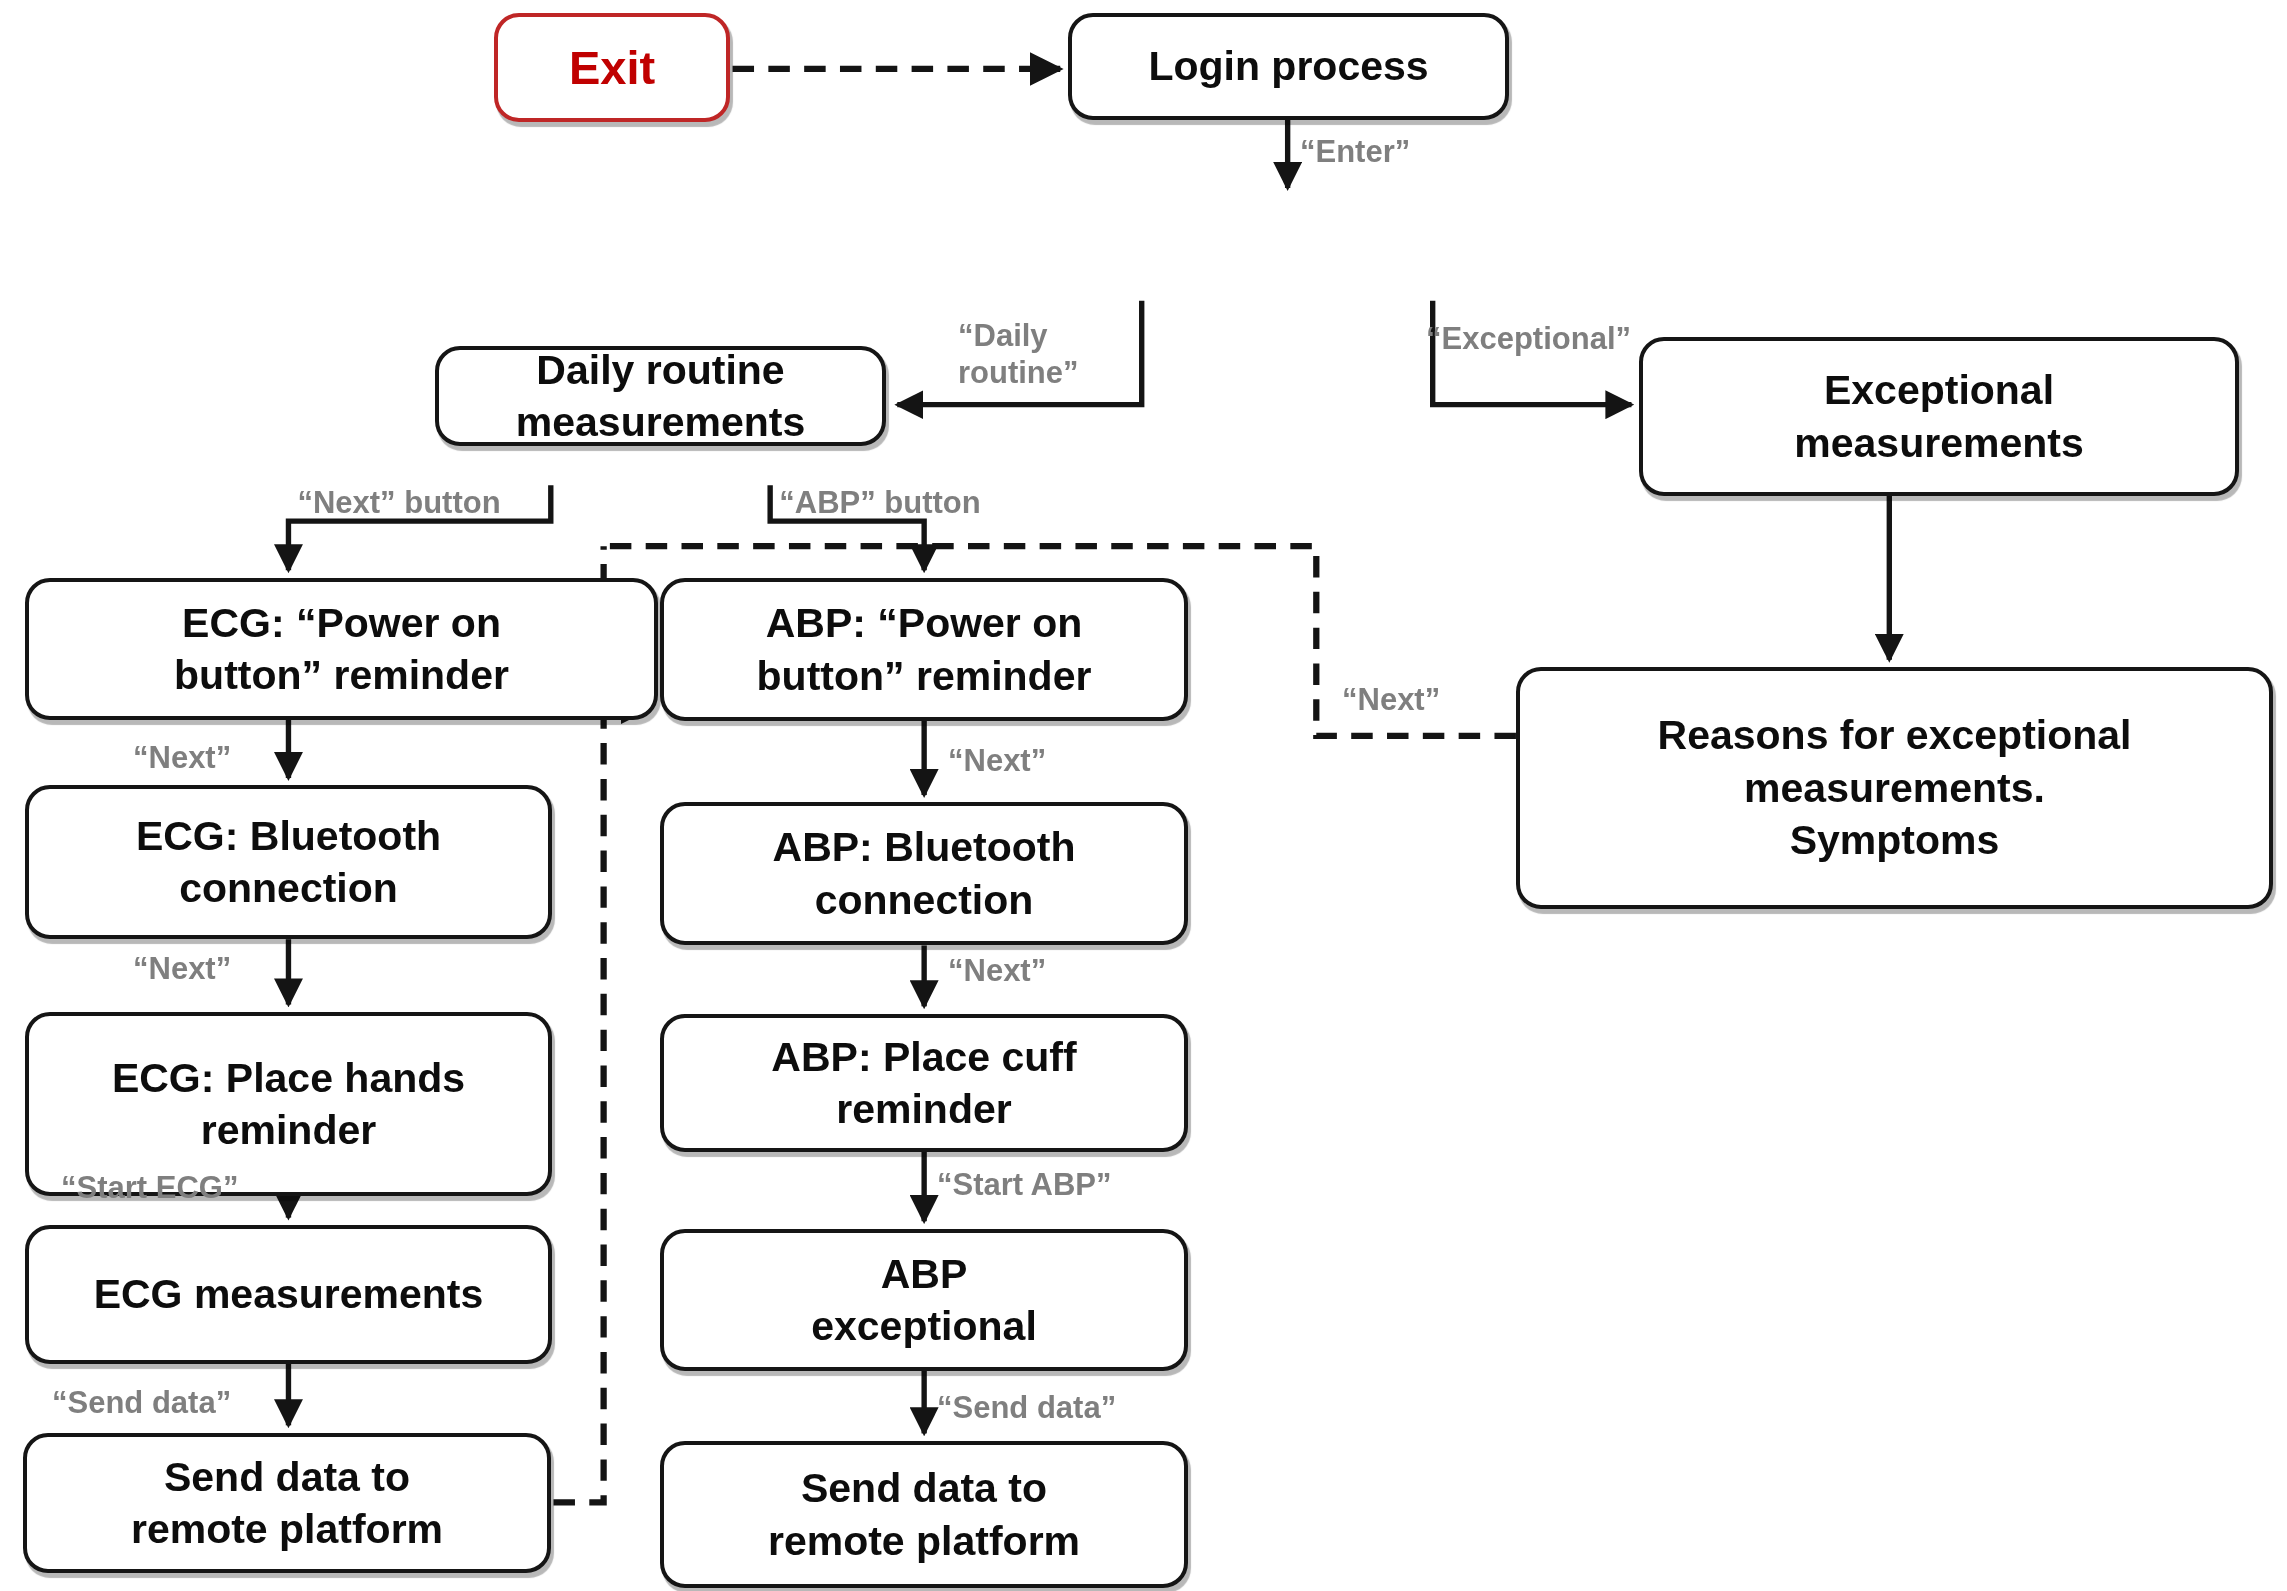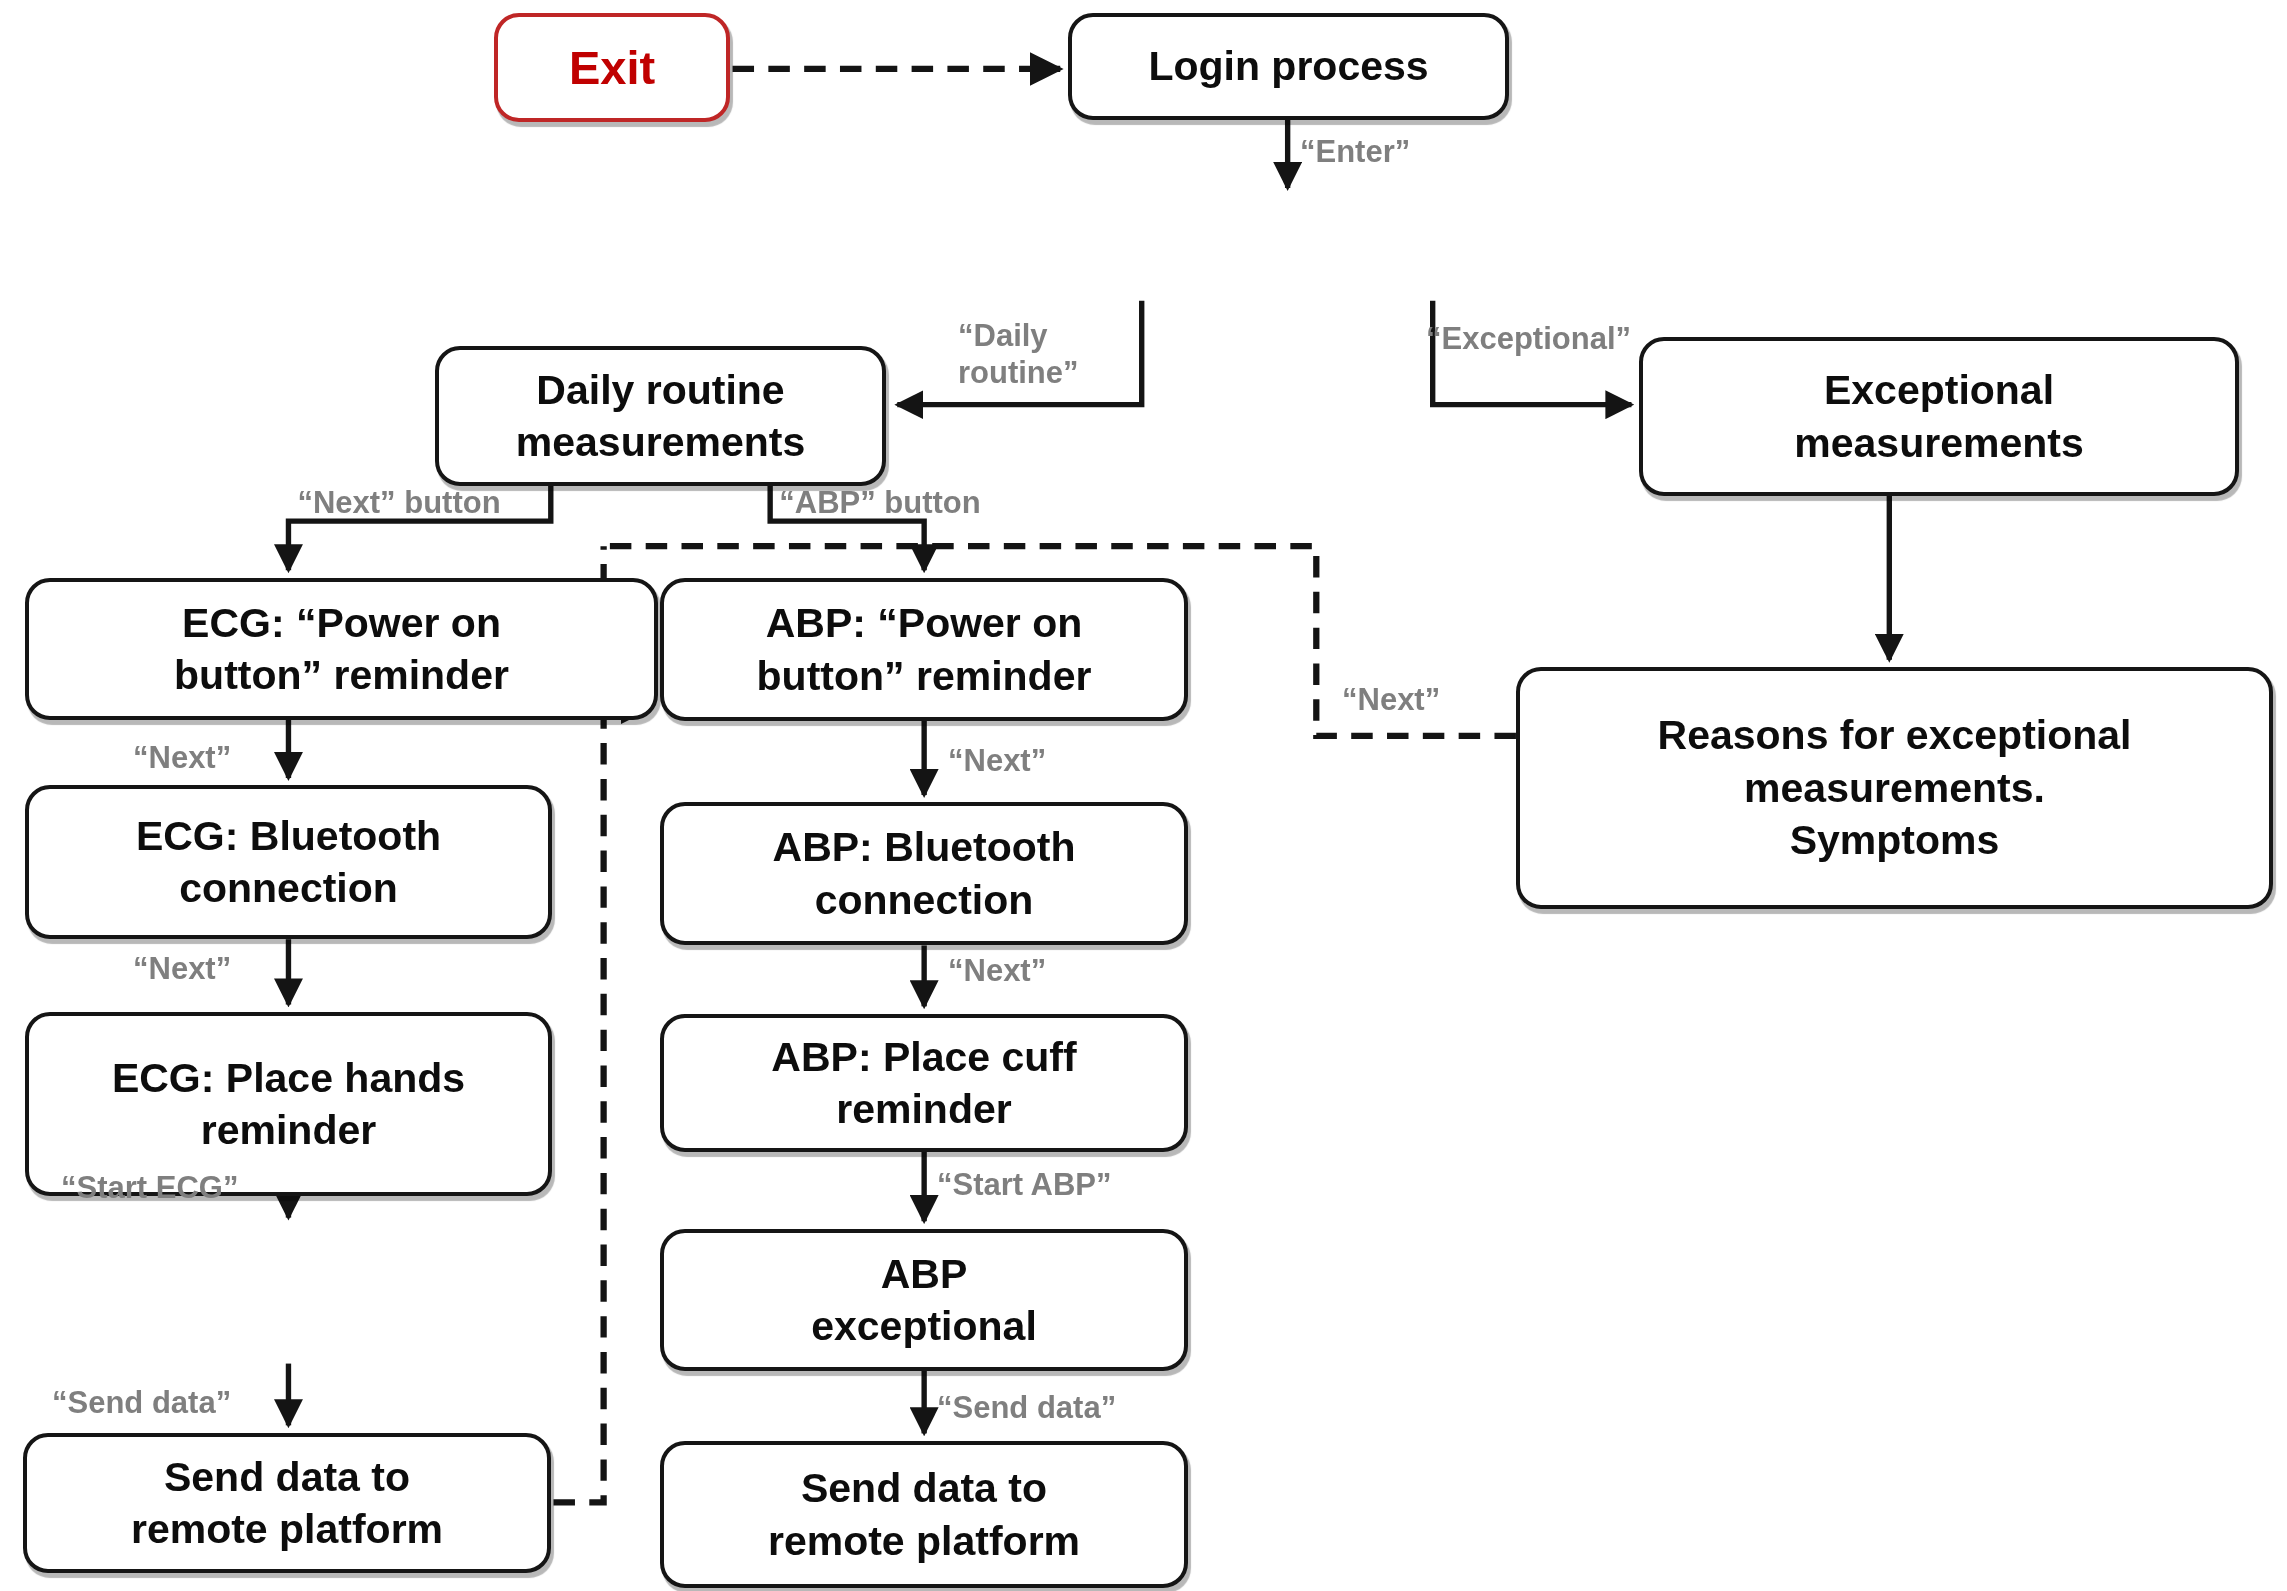--- a/index.html
+++ b/index.html
@@ -79,21 +79,21 @@
     <path class="dashed" d="M 1693 822 L 1470 822 L 1470 610 L 674 610"></path>
     <path class="dashed" d="M 618 1678 L 674 1678 L 674 610"></path>
     <path class="dashed" d="M 674 790 L 727 790" marker-end="url(#arrow)"></path>
   </svg>
 
   <div class="node exit" style="left:494px; top:13.4px; width:236px; height:109px;">Exit</div>
 
   <div class="node" style="left:1068px; top:12.5px; width:441px; height:107px;">Login process</div>
 
 
-  <div class="node" style="left:435px; top:346px; width:451px; height:140px;">Daily routine
+  <div class="node" style="left:435px; top:346px; width:451px; height:100px;">Daily routine
 measurements</div>
 
   <div class="node" style="left:1639px; top:337px; width:600px; height:159px;">Exceptional
 measurements</div>
 
   <div class="node" style="left:25px; top:578px; width:633px; height:142px;">ECG: “Power on
 button” reminder</div>
 
   <div class="node" style="left:660px; top:578px; width:528px; height:143px;">ABP: “Power on
 button” reminder</div>
@@ -103,20 +103,21 @@
 
   <div class="node" style="left:660px; top:802px; width:528px; height:143px;">ABP: Bluetooth
 connection</div>
 
   <div class="node" style="left:25px; top:1012px; width:527px; height:184px;">ECG: Place hands
 reminder</div>
 
   <div class="node" style="left:660px; top:1014px; width:528px; height:138px;">ABP: Place cuff
 reminder</div>
 
+  <div class="node" style="left:25px; top:1225px; width:527px; height:139px;">ECG measurements</div>
 
   <div class="node" style="left:660px; top:1229px; width:528px; height:142px;">ABP
 exceptional</div>
 
   <div class="node" style="left:23px; top:1433px; width:528px; height:140px;">Send data to
 remote platform</div>
 
   <div class="node" style="left:660px; top:1441px; width:528px; height:147px;">Send data to
 remote platform</div>
 

